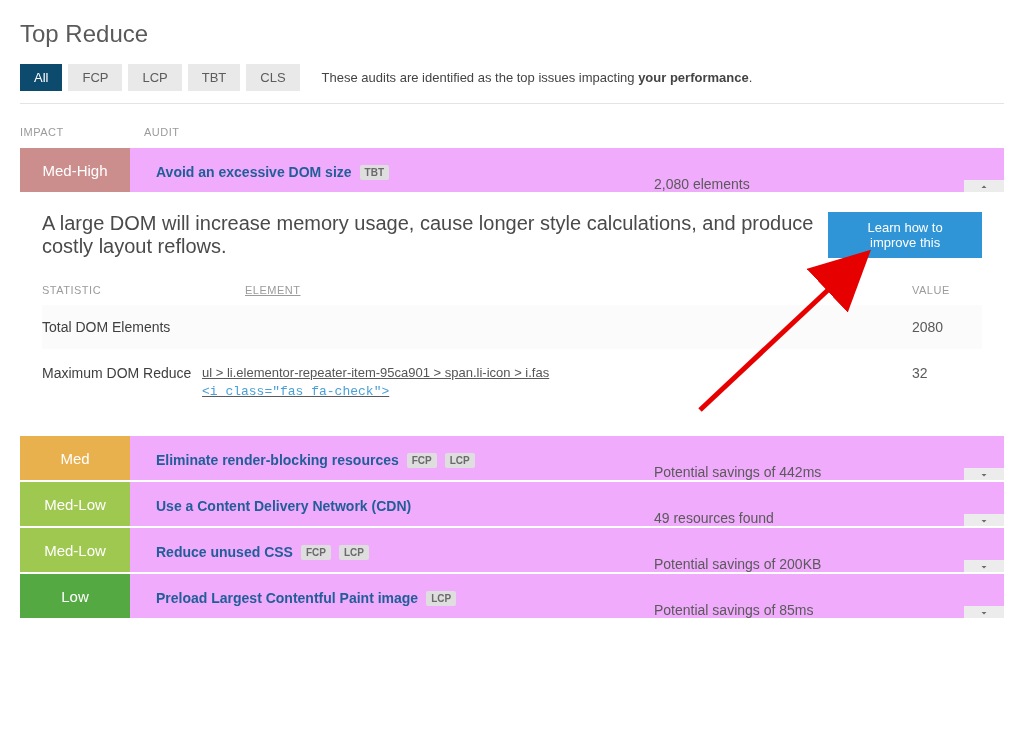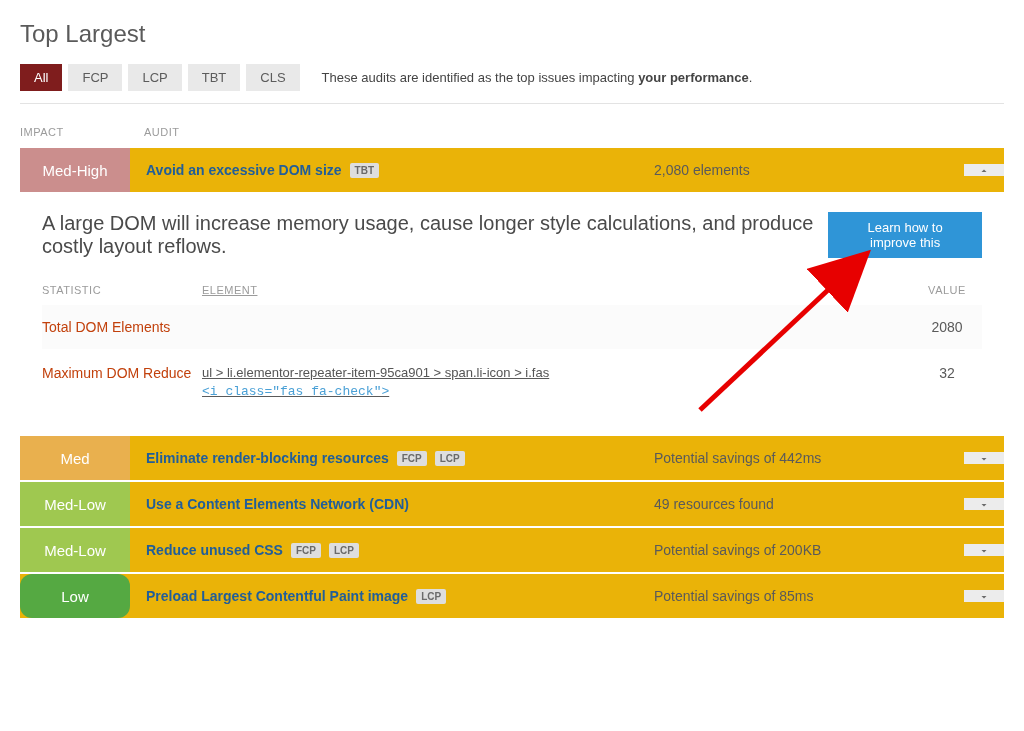--- a/index.html
+++ b/index.html
@@ -27,21 +27,21 @@
   }
   .tab {
     padding: 6px 14px;
     background: #e9e9e9;
     color: #5c5c5c;
     font-size: 13px;
     cursor: pointer;
     border: none;
   }
   .tab.active {
-    background: #7f1d1d;
+    background: #0c4a6e;
     color: #fff;
   }
   .tabs-note {
     margin-left: 16px;
     font-size: 13px;
     color: #444;
   }
   .tabs-note strong { font-weight: 700; }
   .header-row {
     display: flex;
@@ -53,42 +53,42 @@
   .col-toggle { width: 40px; }
   .th {
     font-size: 11px;
     letter-spacing: 0.5px;
     color: #9b9b9b;
     text-transform: uppercase;
   }
   .th-audit { padding-left: 14px; }
   .issue-row {
     display: flex;
-    align-items: center;
-    background: #eab308;
+    align-items: flex-end;
+    background: #f0abfc;
     margin-bottom: 2px;
   }
   .impact-badge {
     width: 110px;
     display: flex;
     align-items: center;
     justify-content: center;
     color: #fff;
     font-size: 15px;
     min-height: 44px;
   }
   .impact-medhigh { background: #cb8e8d; }
   .impact-med     { background: #e9b04e; }
   .impact-medlow  { background: #9fc850; }
-  .impact-low     { background: #55a942; border-radius: 12px; }
+  .impact-low     { background: #55a942; }
   .audit-cell {
     flex: 1;
     display: flex;
     align-items: center;
-    padding: 12px 16px;
+    padding: 12px 26px;
     gap: 8px;
   }
   .audit-name {
     color: #215e99;
     font-weight: 700;
     font-size: 14px;
   }
   .metric-tag {
     background: #dedede;
     color: #6a6a6a;
@@ -128,33 +128,34 @@
     background: #2f95d7;
     color: #fff;
     border: none;
     padding: 8px 16px;
     font-size: 13px;
     cursor: pointer;
   }
   .stat-table .stat-head {
     display: flex;
     padding: 8px 0;
+    gap: 43px;
   }
   .stat-table .stat-row {
     display: flex;
     padding: 14px 0;
     align-items: flex-start;
     background: #fbfbfb;
     border-top: 1px solid #fff;
     border-bottom: 1px solid #fff;
   }
   .stat-table .stat-row:nth-child(odd) { background: #ffffff; }
-  .sc-stat { width: 160px; color: #c2410c; font-size: 14px; }
+  .sc-stat { width: 160px; color: #404040; font-size: 14px; }
   .sc-elem { flex: 1; color: #5a5a5a; font-size: 14px; text-decoration: underline; }
-  .sc-val  { width: 70px; text-align: center; color: #5a5a5a; font-size: 14px; }
+  .sc-val  { width: 70px; text-align: left; color: #5a5a5a; font-size: 14px; }
   .sc-th { font-size: 11px; color: #9b9b9b; letter-spacing: 0.5px; }
   .code-line {
     font-family: "Courier New", monospace;
     color: #4aa0d6;
     font-size: 13px;
     margin-top: 4px;
     word-break: break-all;
   }
   .elem-path {
     font-size: 13px;
@@ -164,21 +165,21 @@
     position: absolute;
     pointer-events: none;
   }
   .wrap { position: relative; }
 </style>
 </head>
 <body>
 
 <div class="wrap">
 
-  <h2 class="page-title">Top Largest</h2>
+  <h2 class="page-title">Top Reduce</h2>
 
   <div class="tabs-row">
     <button class="tab active">All</button>
     <button class="tab">FCP</button>
     <button class="tab">LCP</button>
     <button class="tab">TBT</button>
     <button class="tab">CLS</button>
     <span class="tabs-note">
       <span>These audits are identified as the top issues impacting </span><strong>your performance</strong><span>.</span>
     </span>
@@ -249,21 +250,21 @@
         <div class="value-cell">Potential savings of 442ms</div>
         <div class="toggle-cell">
           <span class="chev"><svg viewBox="0 0 24 24">
               <path d="M7 10l5 5 5-5z"></path>
             </svg></span>
         </div>
       </div>
       <div class="issue-row">
         <div class="impact-badge impact-medlow">Med-Low</div>
         <div class="audit-cell">
-          <span class="audit-name">Use a Content Elements Network (CDN)</span>
+          <span class="audit-name">Use a Content Delivery Network (CDN)</span>
         </div>
         <div class="value-cell">49 resources found</div>
         <div class="toggle-cell">
           <span class="chev"><svg viewBox="0 0 24 24">
               <path d="M7 10l5 5 5-5z"></path>
             </svg></span>
         </div>
       </div>
       <div class="issue-row">
         <div class="impact-badge impact-medlow">Med-Low</div>

